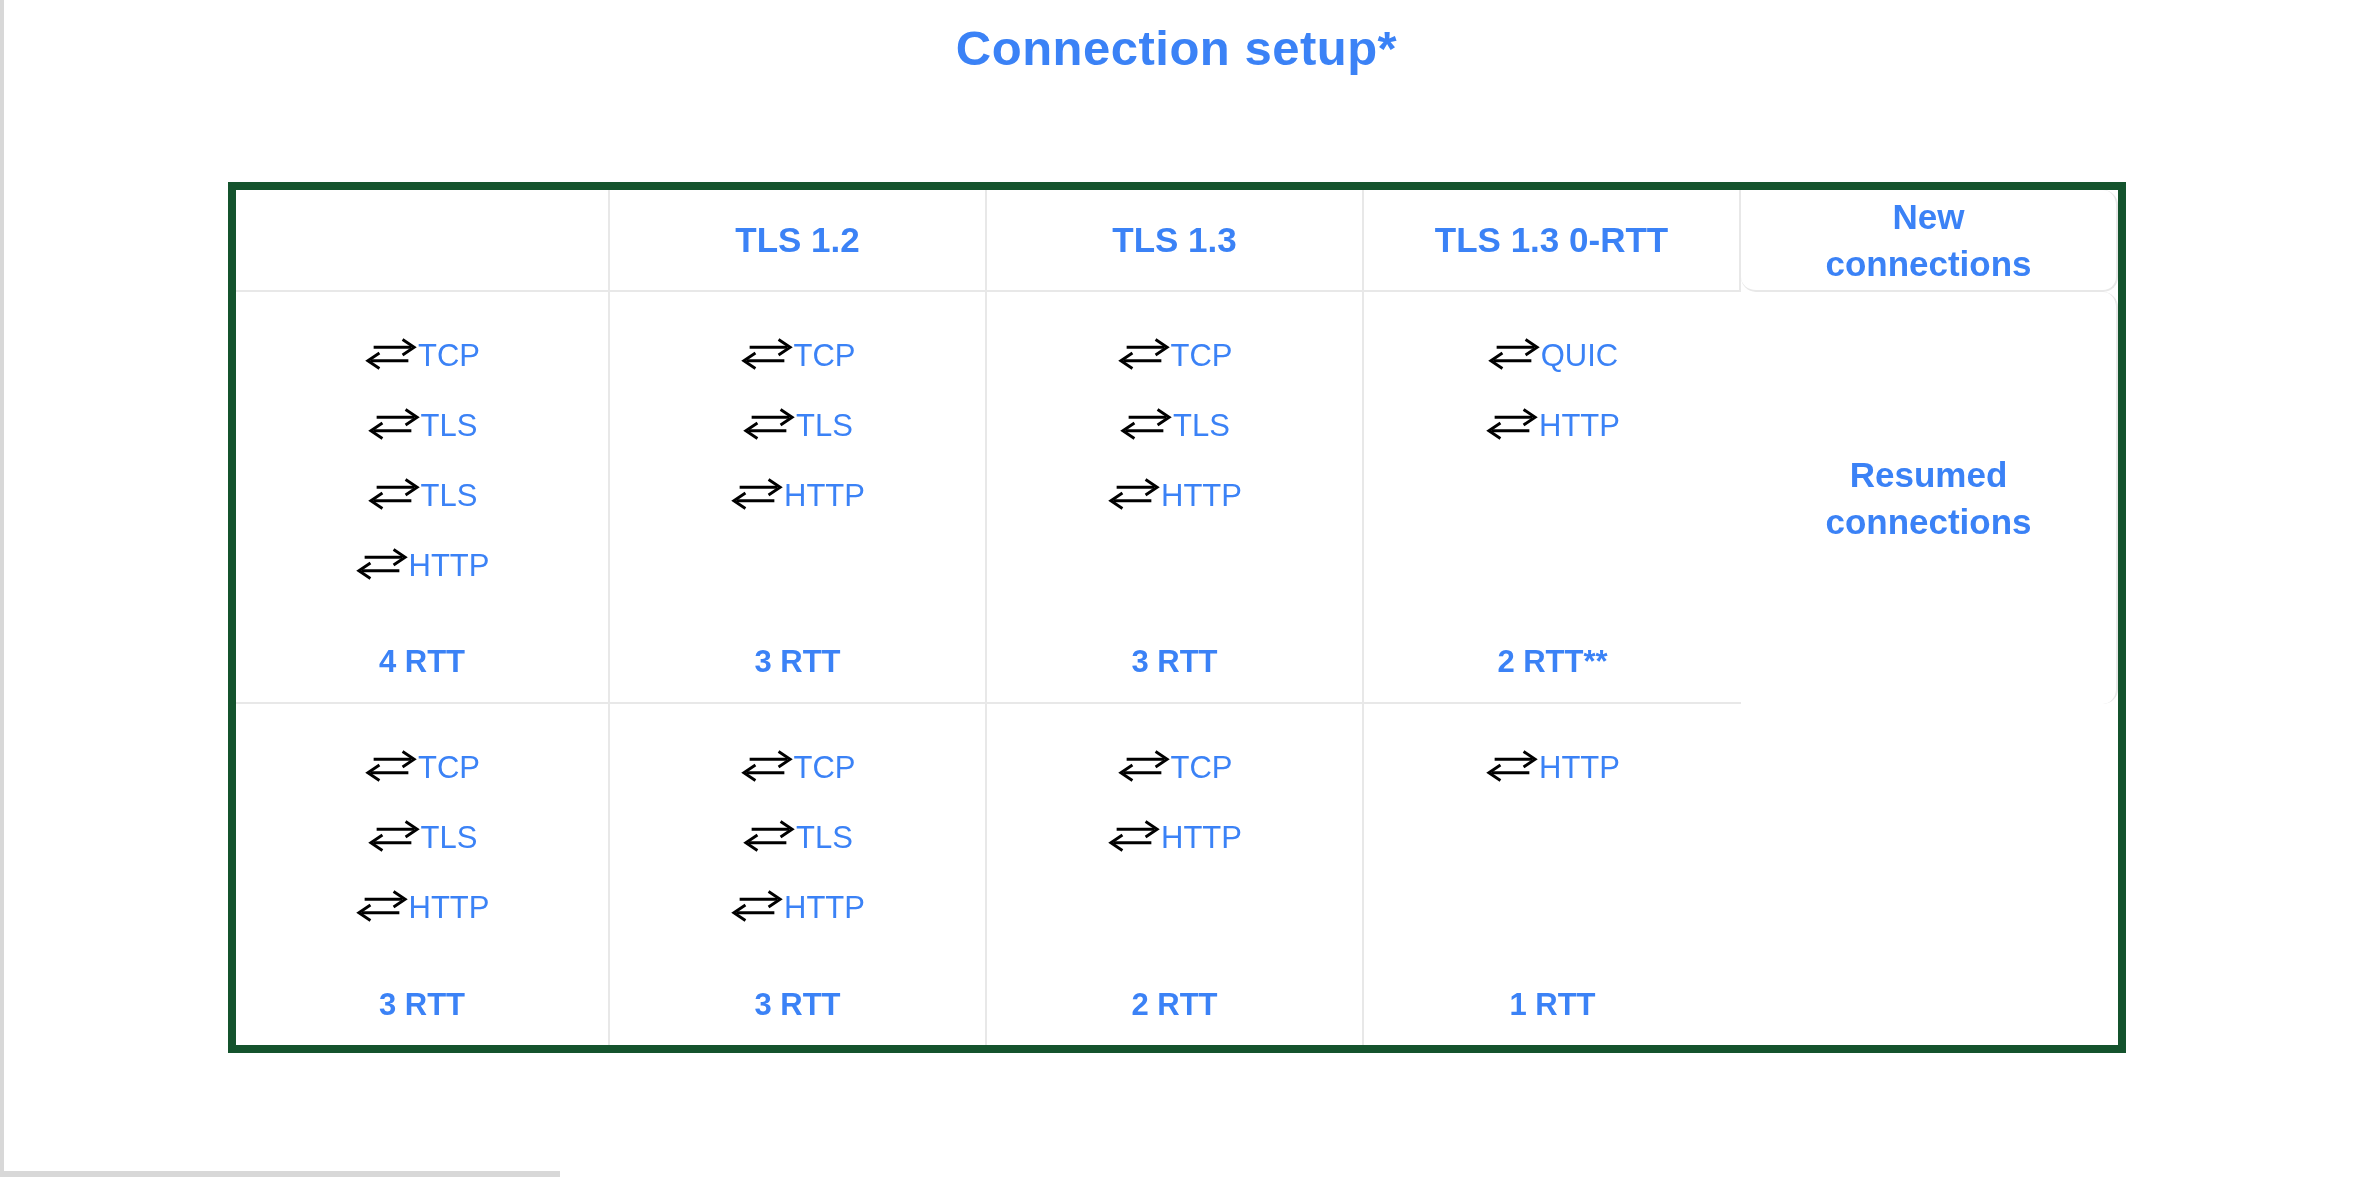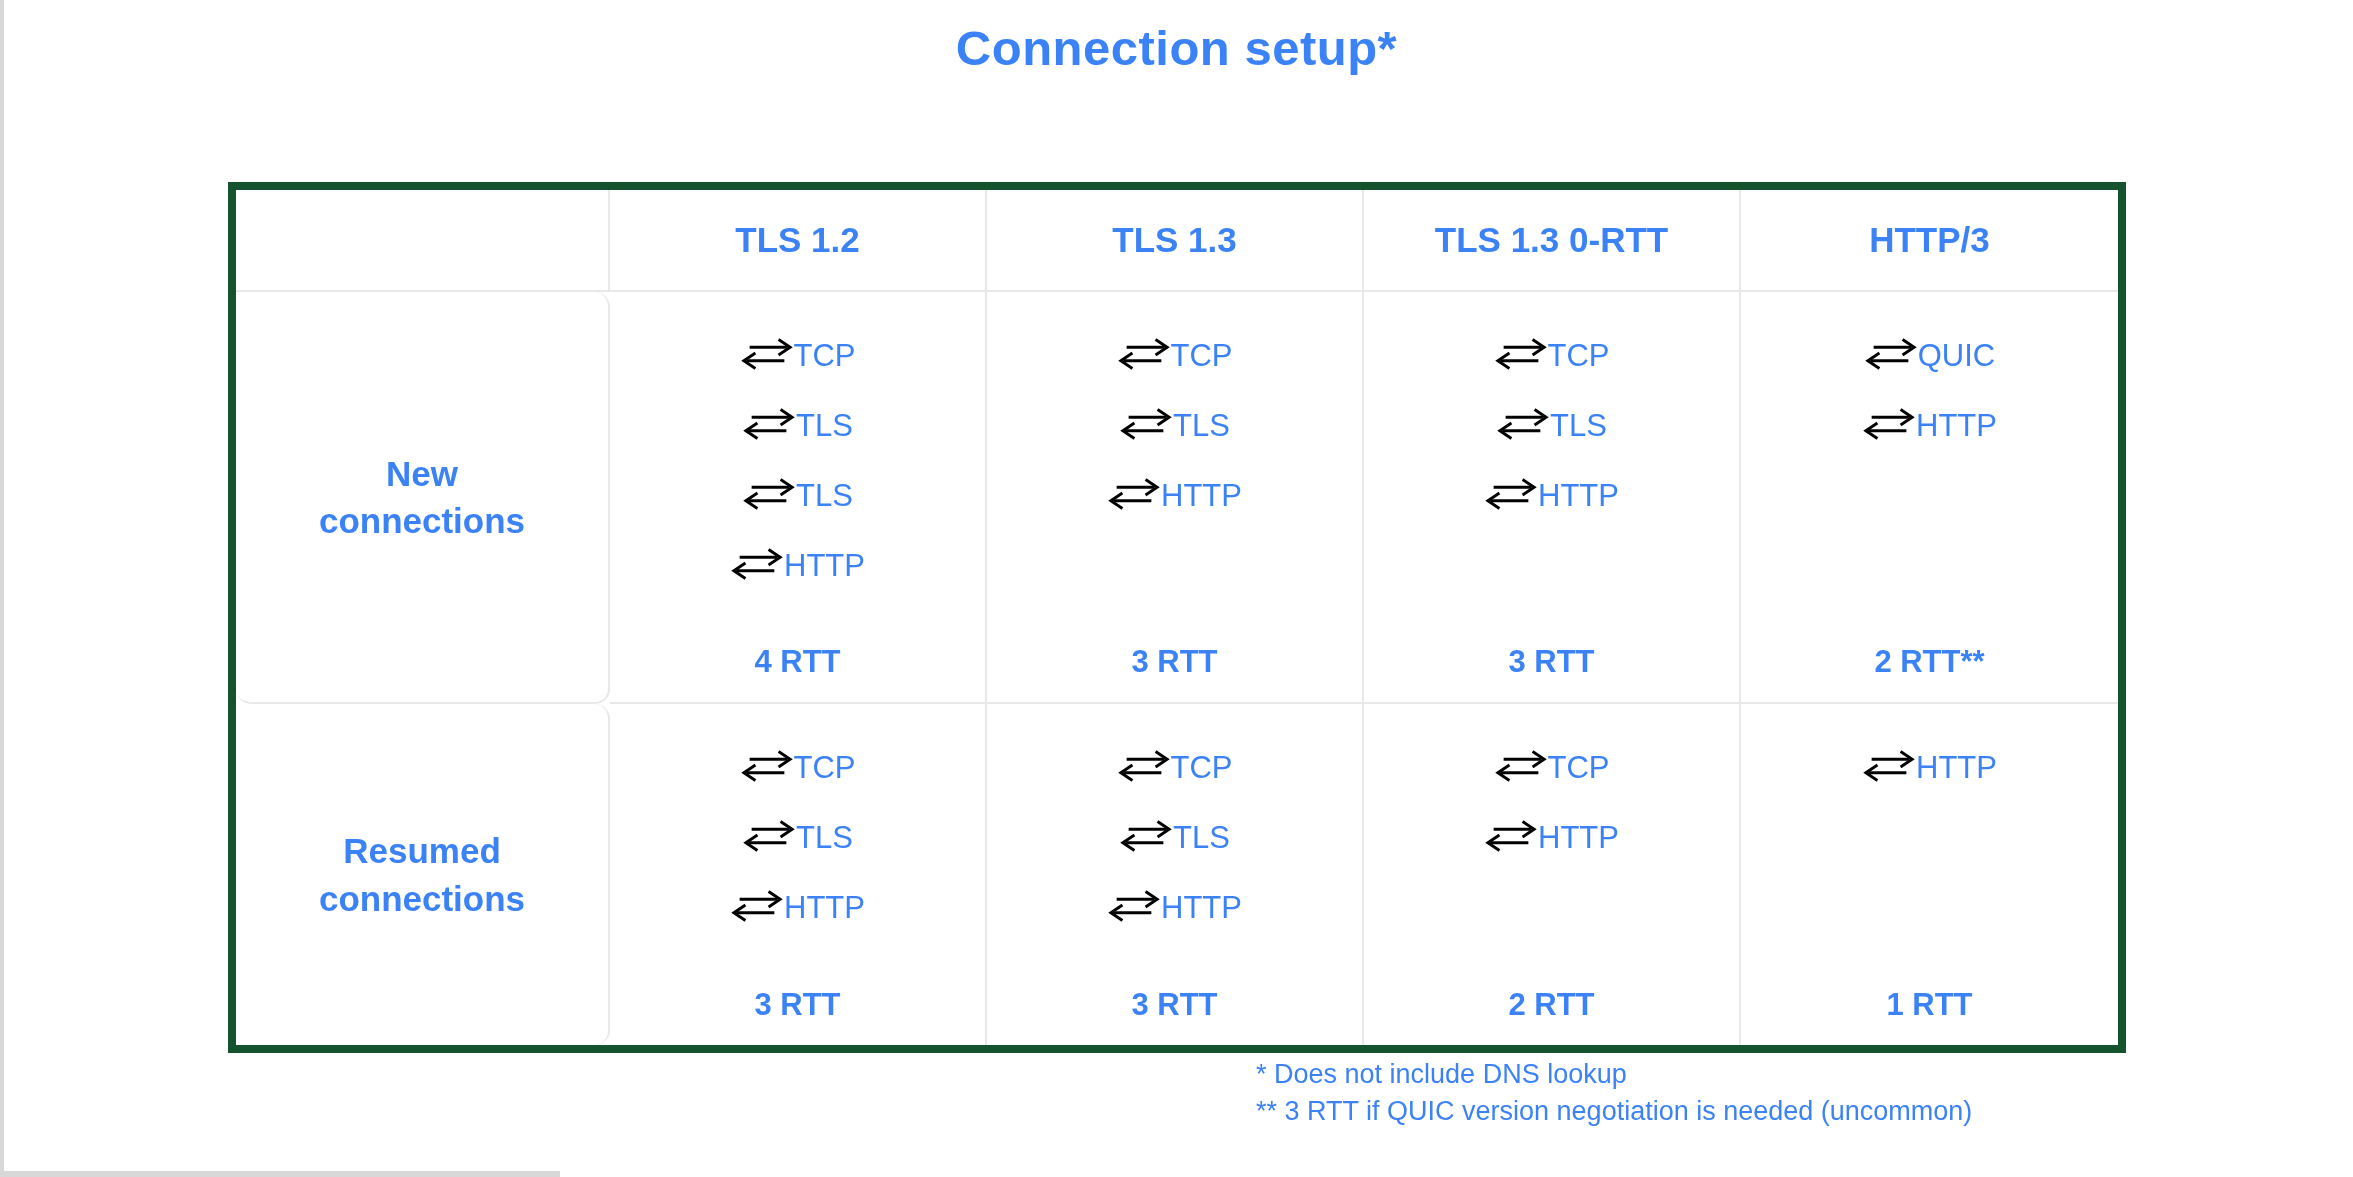--- a/index.html
+++ b/index.html
@@ -60,21 +60,20 @@
   <div class="edge-left"></div>
   <div class="edge-bottom"></div>
 
   <div class="page-title">Connection setup*</div>
 
   <div class="conn-table">
       <div class="cell th corner"></div>
       <div class="cell th">TLS 1.2</div>
       <div class="cell th">TLS 1.3</div>
       <div class="cell th">TLS 1.3 0-RTT</div>
-      <div class="cell th last-col">HTTP/3</div>
       <div class="cell row-label">
         <span>New connections</span>
       </div>
       <div class="cell data-cell">
         <div class="protocols">
           <div class="protocol-line">
             <svg class="rt-arrow" width="54" height="36" viewBox="0 0 56 36" fill="none" stroke="#000000" stroke-width="3">
     <path d="M10 11 H49"></path>
     <path d="M40 3 L52 11 L40 19"></path>
     <path d="M46 25 H7"></path>
@@ -298,17 +297,13 @@
     <path d="M46 25 H7"></path>
     <path d="M16 17 L4 25 L16 33"></path>
   </svg>
             <div class="protocol-name">HTTP</div>
           </div>
         </div>
         <div class="rtt">1 RTT</div>
       </div>
     </div>
 
-  <div class="footnotes">
-    <div>* Does not include DNS lookup</div>
-    <div>** 3 RTT if QUIC version negotiation is needed (uncommon)</div>
-  </div>
 </div>
 
 </body></html>

